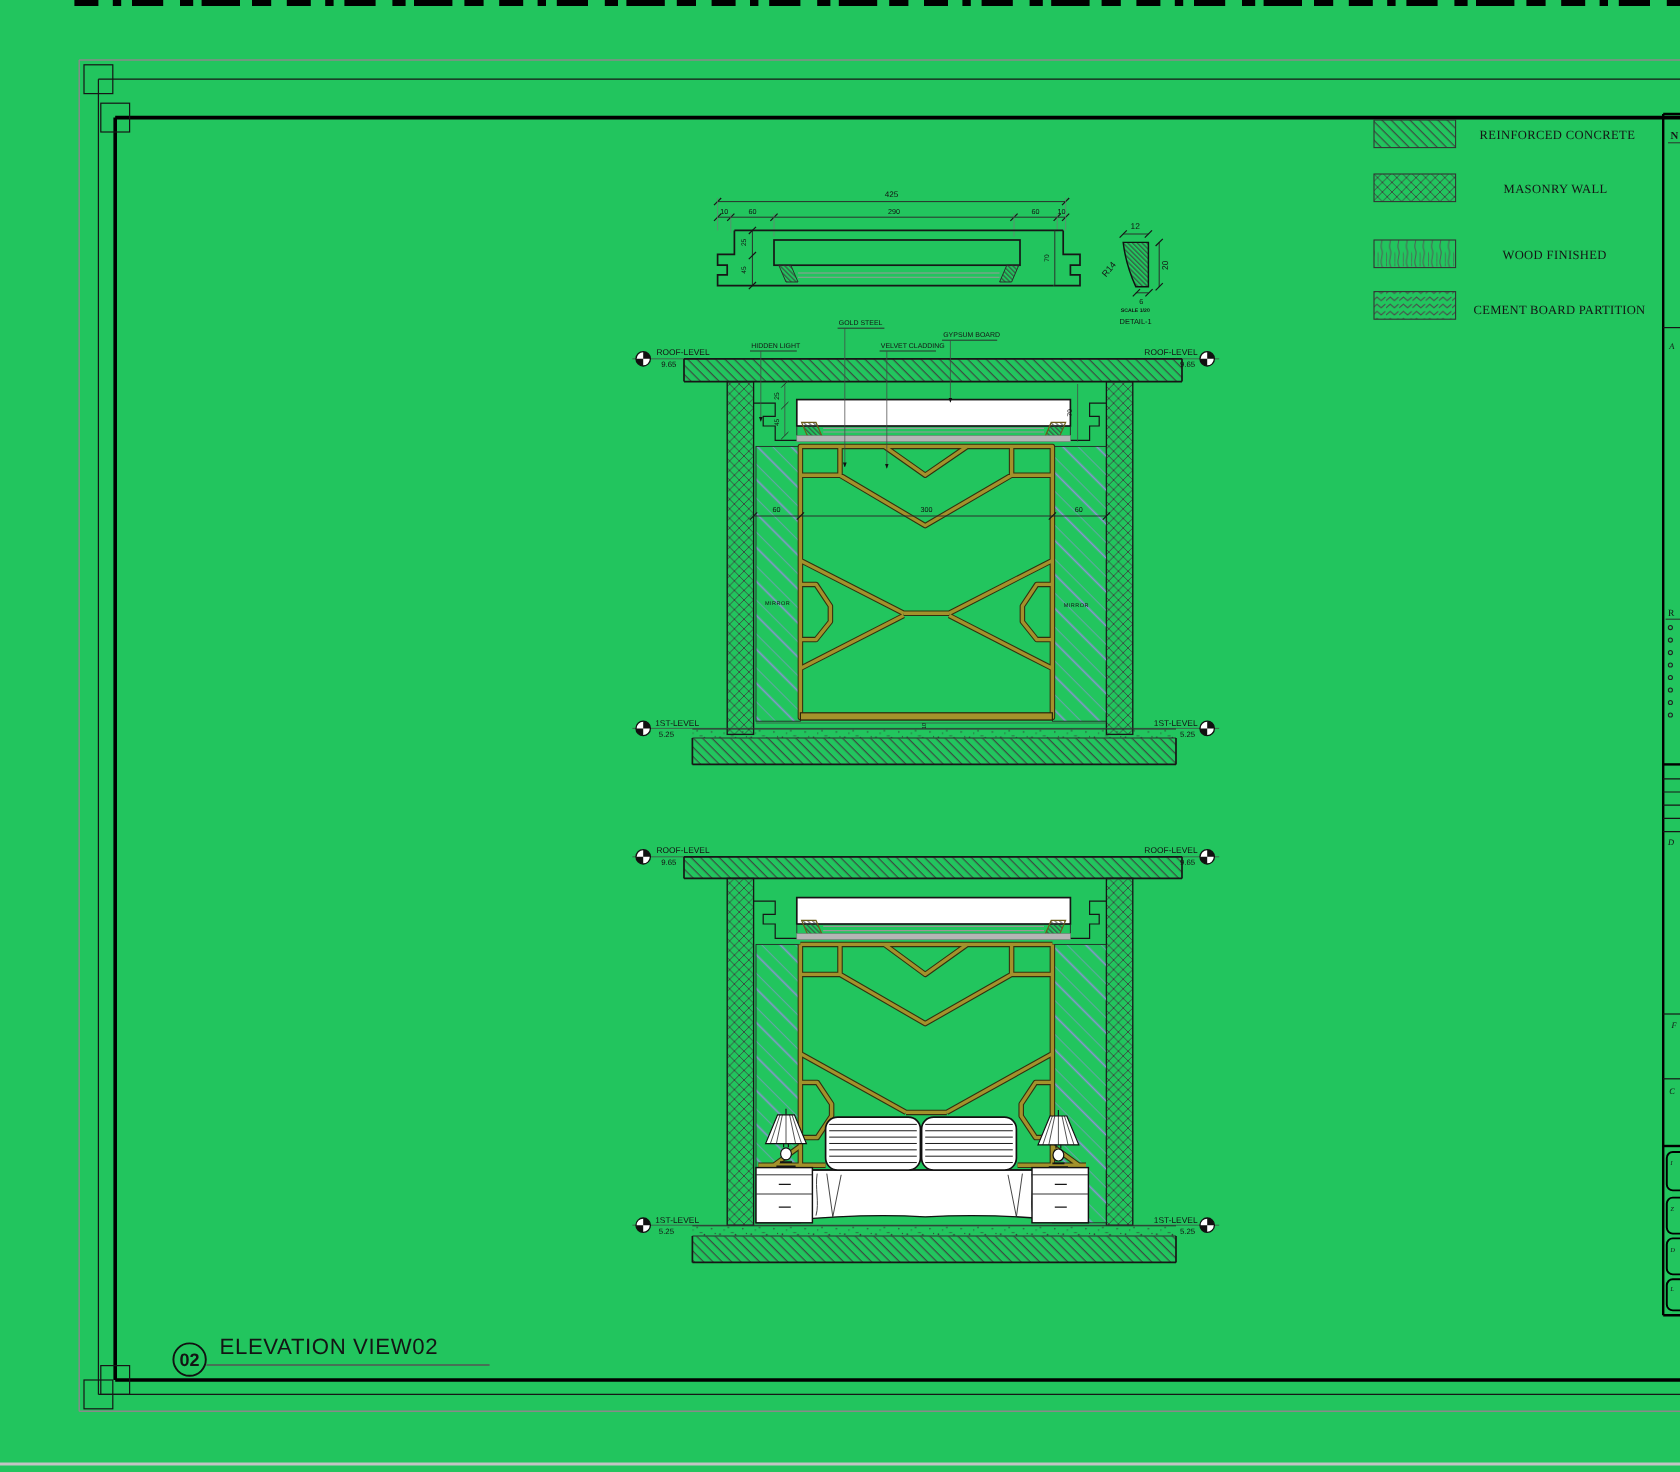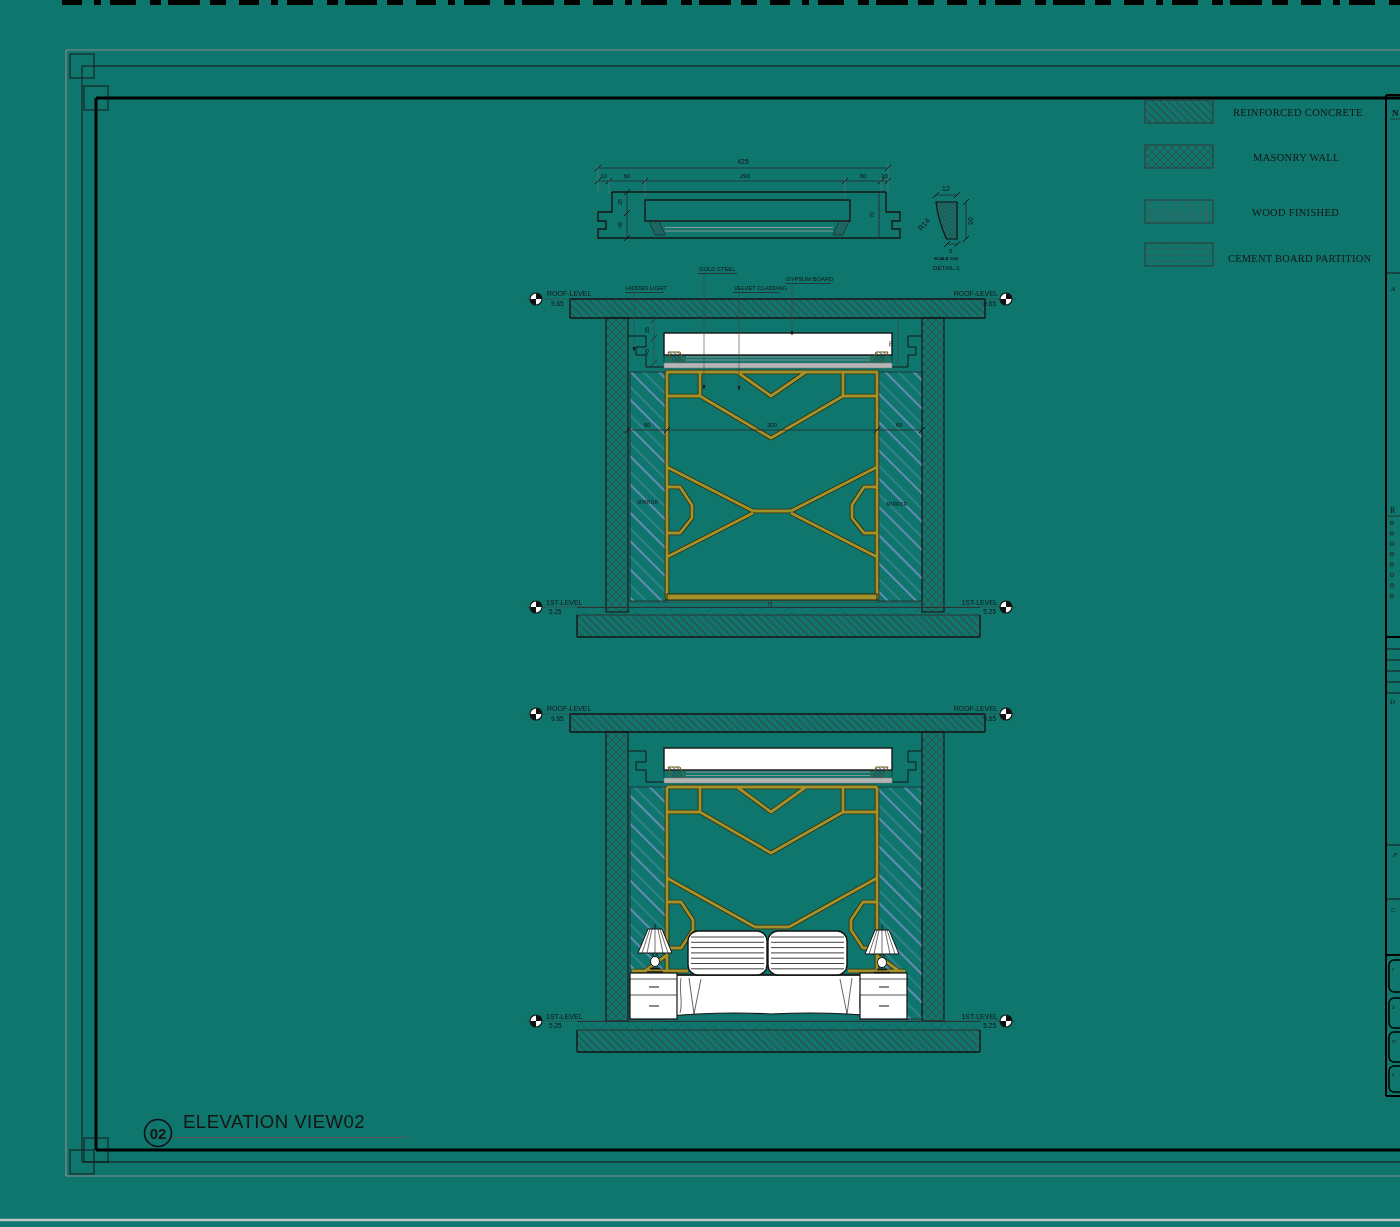--- a/index.html
+++ b/index.html
@@ -1,16 +1,16 @@
 <!DOCTYPE html>
 <html style="--gold: #a3922b; --mirror-blue: #8a93d0; --ink: #141414;"><head>
 <meta charset="utf-8">
 <style>
   html,body{margin:0;padding:0;background:#ffffff}
-  #sheet{position:relative;width:1400px;height:1227px;background:#0f766e;overflow:hidden;
+  #sheet{position:relative;width:1400px;height:1227px;background:#22c55e;overflow:hidden;
          font-family:"Liberation Sans",sans-serif}
   svg{position:absolute;left:0;top:0}
   text{font-family:"Liberation Sans",sans-serif;fill:#141414}
   .serif{font-family:"Liberation Serif",serif}
   .it{font-style:italic}
   .ln05{stroke:#444;stroke-width:.6;fill:none}
   .ln07{stroke:#2a2a2a;stroke-width:.8;fill:none}
   .ln{stroke:#161616;stroke-width:1;fill:none}
   .ln13{stroke:#161616;stroke-width:1.4;fill:none}
   .ext{stroke:#777;stroke-width:.55;fill:none}

